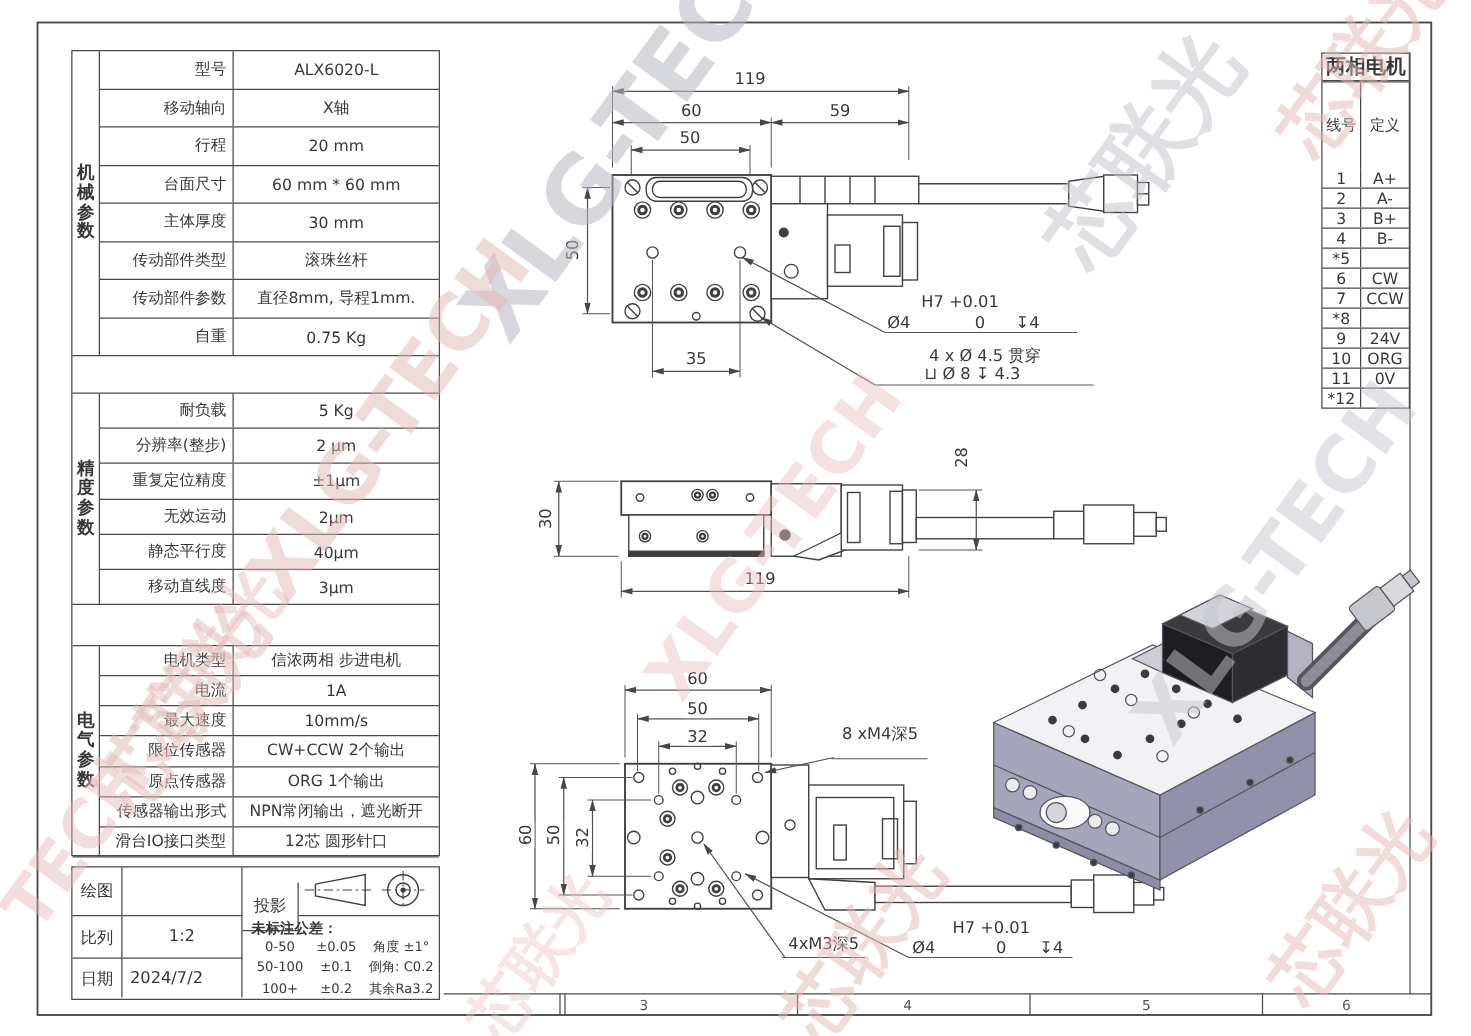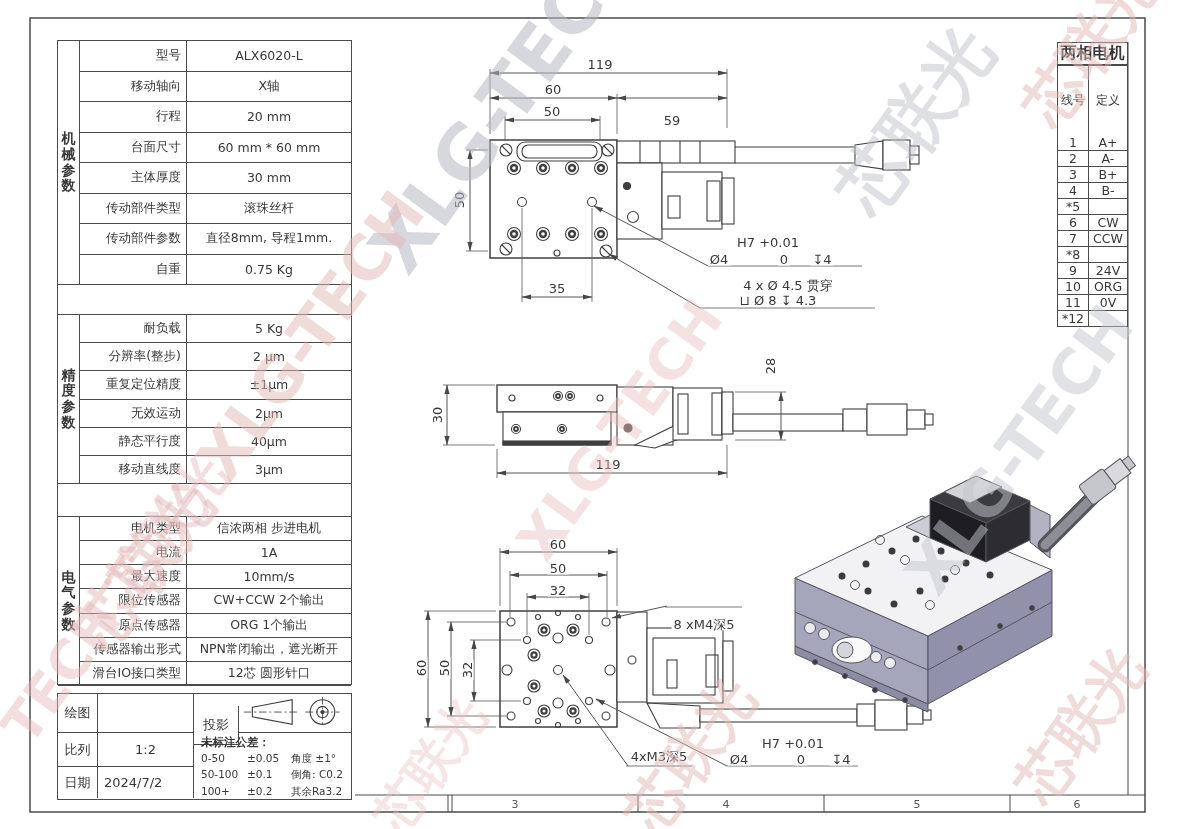--- a/index.html
+++ b/index.html
@@ -30,21 +30,21 @@
   .wdef{flex:1;display:flex;align-items:center;justify-content:center;}
   #wire-rows{flex:1;display:flex;flex-direction:column;}
   
   #tb{left:57px;top:693px;width:295px;height:107px;border:1.3px solid var(--ln);z-index:2;}
   .tbc{position:absolute;box-sizing:border-box;display:flex;align-items:center;font-size:13px;}
   .c{justify-content:center;}
   .br{border-right:1.1px solid var(--ln);}
   .bb{border-bottom:1.1px solid var(--ln);}
   #tol{position:absolute;left:136px;top:39px;right:0;bottom:0;padding:2px 0 0 7px;box-sizing:border-box;}
   #tol-title{font-size:11.5px;font-weight:bold;}
-  .trow{display:flex;font-size:10.5px;line-height:1.55;}
+  .trow{display:flex;font-size:10.5px;line-height:1.55;text-align:center;}
   .trow span:nth-child(1){width:46px;}
   .trow span:nth-child(2){width:44px;}
   .trow span:nth-child(3){flex:1;}
   
   .ann{position:absolute;z-index:3;font-size:13px;line-height:1;background:#fff;padding:0 2px;white-space:nowrap;}
   .zone{position:absolute;z-index:3;font-size:11px;line-height:1;color:#555;}
   
   .wm{position:absolute;z-index:5;pointer-events:none;font-weight:bold;white-space:nowrap;line-height:1;}
 </style>
 </head>
@@ -497,40 +497,40 @@
             <span>±0.2</span>
             <span>其余Ra3.2</span>
           </div>
         </div>
     </div>
   </div>
 
   <div id="ann-layer">
       <div class="ann" style="left: 600px; top: 64px; transform: translate(-50%, -50%);">119</div>
       <div class="ann" style="left: 553px; top: 89px; transform: translate(-50%, -50%);">60</div>
-      <div class="ann" style="left: 672px; top: 89px; transform: translate(-50%, -50%); margin-top: 31px;">59</div>
+      <div class="ann" style="left: 672px; top: 89px; transform: translate(-50%, -50%);">59</div>
       <div class="ann" style="left: 552px; top: 111px; transform: translate(-50%, -50%);">50</div>
       <div class="ann" style="left: 459px; top: 200px; transform: translate(-50%, -50%) rotate(-90deg);">50</div>
       <div class="ann" style="left: 557px; top: 288px; transform: translate(-50%, -50%);">35</div>
       <div class="ann" style="left: 768px; top: 242px; transform: translate(-50%, -50%);">H7 +0.01</div>
       <div class="ann" style="left: 719px; top: 259px; transform: translate(-50%, -50%);">Ø4</div>
       <div class="ann" style="left: 784px; top: 259px; transform: translate(-50%, -50%);">0</div>
       <div class="ann" style="left: 822px; top: 259px; transform: translate(-50%, -50%);">↧4</div>
       <div class="ann" style="left: 788px; top: 285px; transform: translate(-50%, -50%);">4 x Ø 4.5 贯穿</div>
       <div class="ann" style="left: 778px; top: 300px; transform: translate(-50%, -50%);">⊔ Ø 8 ↧ 4.3</div>
       <div class="ann" style="left: 437px; top: 415px; transform: translate(-50%, -50%) rotate(-90deg);">30</div>
       <div class="ann" style="left: 770px; top: 366px; transform: translate(-50%, -50%) rotate(-90deg);">28</div>
       <div class="ann" style="left: 608px; top: 464px; transform: translate(-50%, -50%);">119</div>
       <div class="ann" style="left: 558px; top: 544px; transform: translate(-50%, -50%);">60</div>
       <div class="ann" style="left: 558px; top: 568px; transform: translate(-50%, -50%);">50</div>
       <div class="ann" style="left: 558px; top: 590px; transform: translate(-50%, -50%);">32</div>
       <div class="ann" style="left: 421px; top: 668px; transform: translate(-50%, -50%) rotate(-90deg);">60</div>
       <div class="ann" style="left: 444px; top: 668px; transform: translate(-50%, -50%) rotate(-90deg);">50</div>
       <div class="ann" style="left: 467px; top: 670px; transform: translate(-50%, -50%) rotate(-90deg);">32</div>
-      <div class="ann" style="left: 704px; top: 624px; transform: translate(-50%, -50%);">8 xM4深5</div>
+      <div class="ann" style="left: 704px; top: 588px; transform: translate(-50%, -50%);">8 xM4深5</div>
       <div class="ann" style="left: 659px; top: 756px; transform: translate(-50%, -50%);">4xM3深5</div>
       <div class="ann" style="left: 793px; top: 743px; transform: translate(-50%, -50%);">H7 +0.01</div>
       <div class="ann" style="left: 739px; top: 759px; transform: translate(-50%, -50%);">Ø4</div>
       <div class="ann" style="left: 801px; top: 759px; transform: translate(-50%, -50%);">0</div>
       <div class="ann" style="left: 841px; top: 759px; transform: translate(-50%, -50%);">↧4</div>
     </div>
   <div id="zone-layer">
       <div class="zone" style="left: 515px; top: 799px; transform: translate(-50%, 0px);">3</div>
       <div class="zone" style="left: 726px; top: 799px; transform: translate(-50%, 0px);">4</div>
       <div class="zone" style="left: 917px; top: 799px; transform: translate(-50%, 0px);">5</div>

